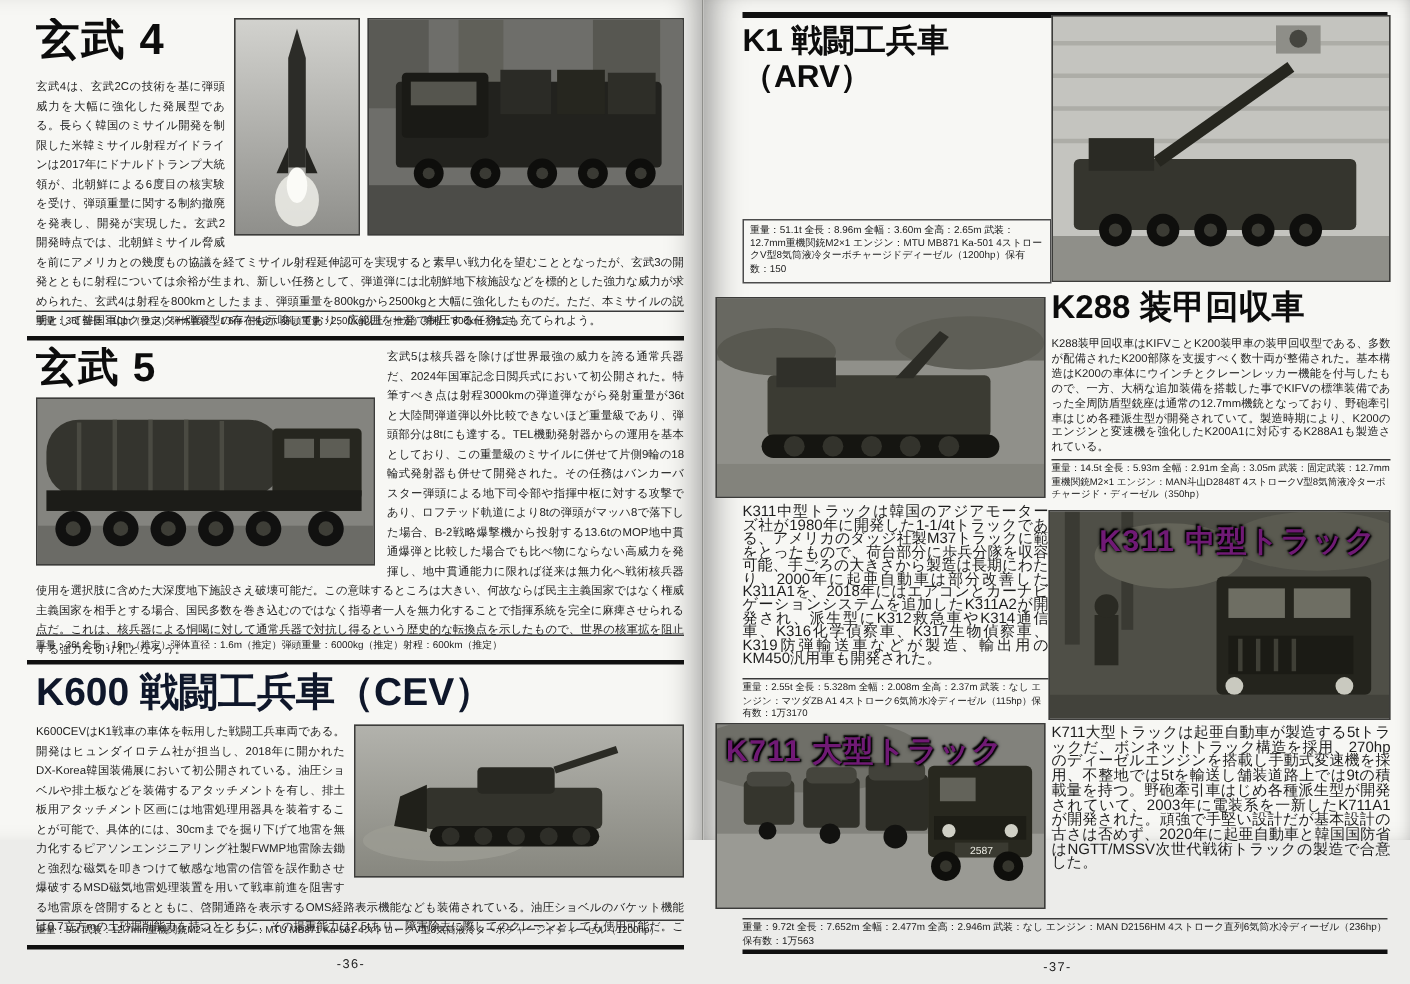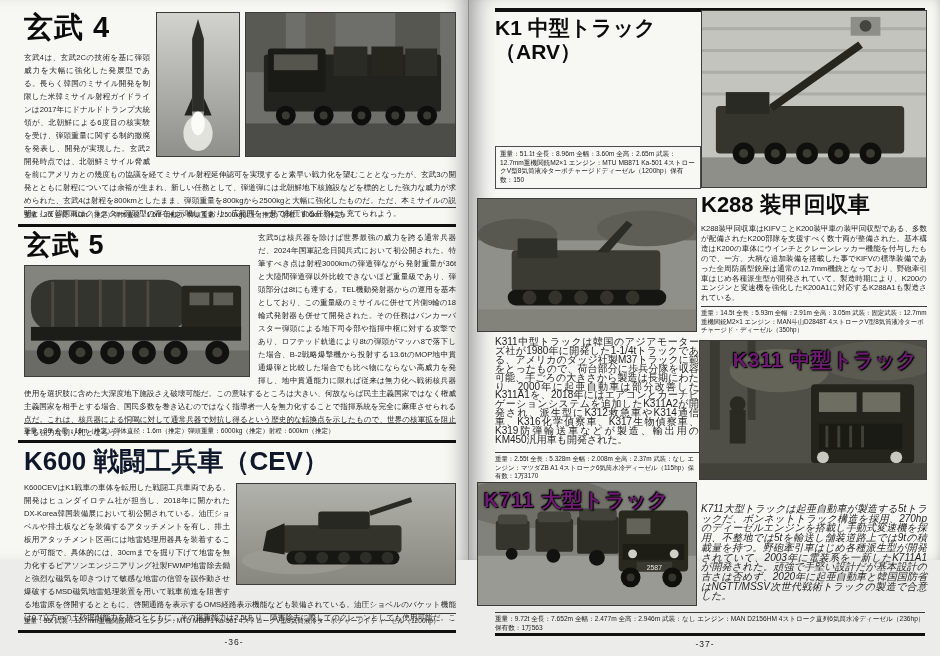--- a/index.html
+++ b/index.html
@@ -178,21 +178,21 @@
         <circle cx="74" cy="144" r="11" fill="#0f0f0d"></circle>
           <circle cx="74" cy="144" r="4.5" fill="#3b3b34"></circle>
         <circle cx="106" cy="144" r="11" fill="#0f0f0d"></circle>
           <circle cx="106" cy="144" r="4.5" fill="#3b3b34"></circle>
         <circle cx="138" cy="144" r="11" fill="#0f0f0d"></circle>
           <circle cx="138" cy="144" r="4.5" fill="#3b3b34"></circle>
         <circle cx="170" cy="144" r="11" fill="#0f0f0d"></circle>
           <circle cx="170" cy="144" r="4.5" fill="#3b3b34"></circle>
       </svg>
     </div>
-    <h1 class="title-md" style="position:absolute;left:26px;top:16px;width:204px;">K1 中型トラック（ARV）</h1>
+    <h1 class="title-md" style="position:absolute;left:26px;top:16px;width:204px;">K1 戦闘工兵車（ARV）</h1>
     <div class="specbox" style="position:absolute;left:26px;top:146px;width:196px;">重量：51.1t 全長：8.96m 全幅：3.60m 全高：2.65m 武装：12.7mm重機関銃M2×1 エンジン：MTU MB871 Ka-501 4ストロークV型8気筒液冷ターボチャージドディーゼル（1200hp）保有数：150</div>
 
     <div class="photo" style="position:absolute;left:8px;top:198px;width:220px;height:134px;">
       <svg viewBox="0 0 220 134" preserveAspectRatio="none">
         <rect width="220" height="134" fill="#90908a"></rect>
         <rect x="0" y="0" width="220" height="42" fill="#686861"></rect>
         <ellipse cx="40" cy="36" rx="40" ry="16" fill="#585850"></ellipse>
         <ellipse cx="170" cy="30" rx="50" ry="18" fill="#5e5e56"></ellipse>
         <rect x="34" y="52" width="150" height="42" rx="4" fill="#3b3b33"></rect>
         <rect x="40" y="40" width="40" height="20" fill="#30302a"></rect>
@@ -258,19 +258,19 @@
         <circle cx="154" cy="96" r="10" fill="#0f0f0c"></circle>
           <circle cx="154" cy="96" r="4" fill="#35352d"></circle>
         <circle cx="196" cy="96" r="10" fill="#0f0f0c"></circle>
           <circle cx="196" cy="96" r="4" fill="#35352d"></circle>
         <circle cx="34" cy="72" r="6" fill="#121210"></circle>
           <circle cx="76" cy="74" r="7" fill="#121210"></circle>
           <circle cx="120" cy="76" r="8" fill="#121210"></circle>
       </svg>
       <div class="overlay-title" style="left:6px;top:4px;">K711 大型トラック</div>
     </div>
-    <p class="body-xs" style="position:absolute;left:232px;top:504px;width:226px;line-height:9.7px;font-style:italic;">K711大型トラックは起亜自動車が製造する5tトラックだ、ボンネットトラック構造を採用、270hpのディーゼルエンジンを搭載し手動式変速機を採用、不整地では5tを輸送し舗装道路上では9tの積載量を持つ。野砲牽引車はじめ各種派生型が開発されていて、2003年に電装系を一新したK711A1が開発された。頑強で手堅い設計だが基本設計の古さは否めず、2020年に起亜自動車と韓国国防省はNGTT/MSSV次世代戦術トラックの製造で合意した。</p>
+    <p class="body-xs" style="position:absolute;left:232px;top:484px;width:226px;line-height:9.7px;">K711大型トラックは起亜自動車が製造する5tトラックだ、ボンネットトラック構造を採用、270hpのディーゼルエンジンを搭載し手動式変速機を採用、不整地では5tを輸送し舗装道路上では9tの積載量を持つ。野砲牽引車はじめ各種派生型が開発されていて、2003年に電装系を一新したK711A1が開発された。頑強で手堅い設計だが基本設計の古さは否めず、2020年に起亜自動車と韓国国防省はNGTT/MSSV次世代戦術トラックの製造で合意した。</p>
     <div style="position:absolute;left:26px;top:612px;width:430px;font-size:6.6px;line-height:8.7px;color:#1a1a1a;border-top:1px solid #3a3a3a;padding-top:2px;">重量：9.72t 全長：7.652m 全幅：2.477m 全高：2.946m 武装：なし エンジン：MAN D2156HM 4ストローク直列6気筒水冷ディーゼル（236hp）保有数：1万563</div>
     <div class="rule" style="left:26px;top:633px;width:430px;height:3px;"></div>
     <div class="pagenum" style="top:639px;">-37-</div>
   </div>
 
 </div>
 
 </body></html>

